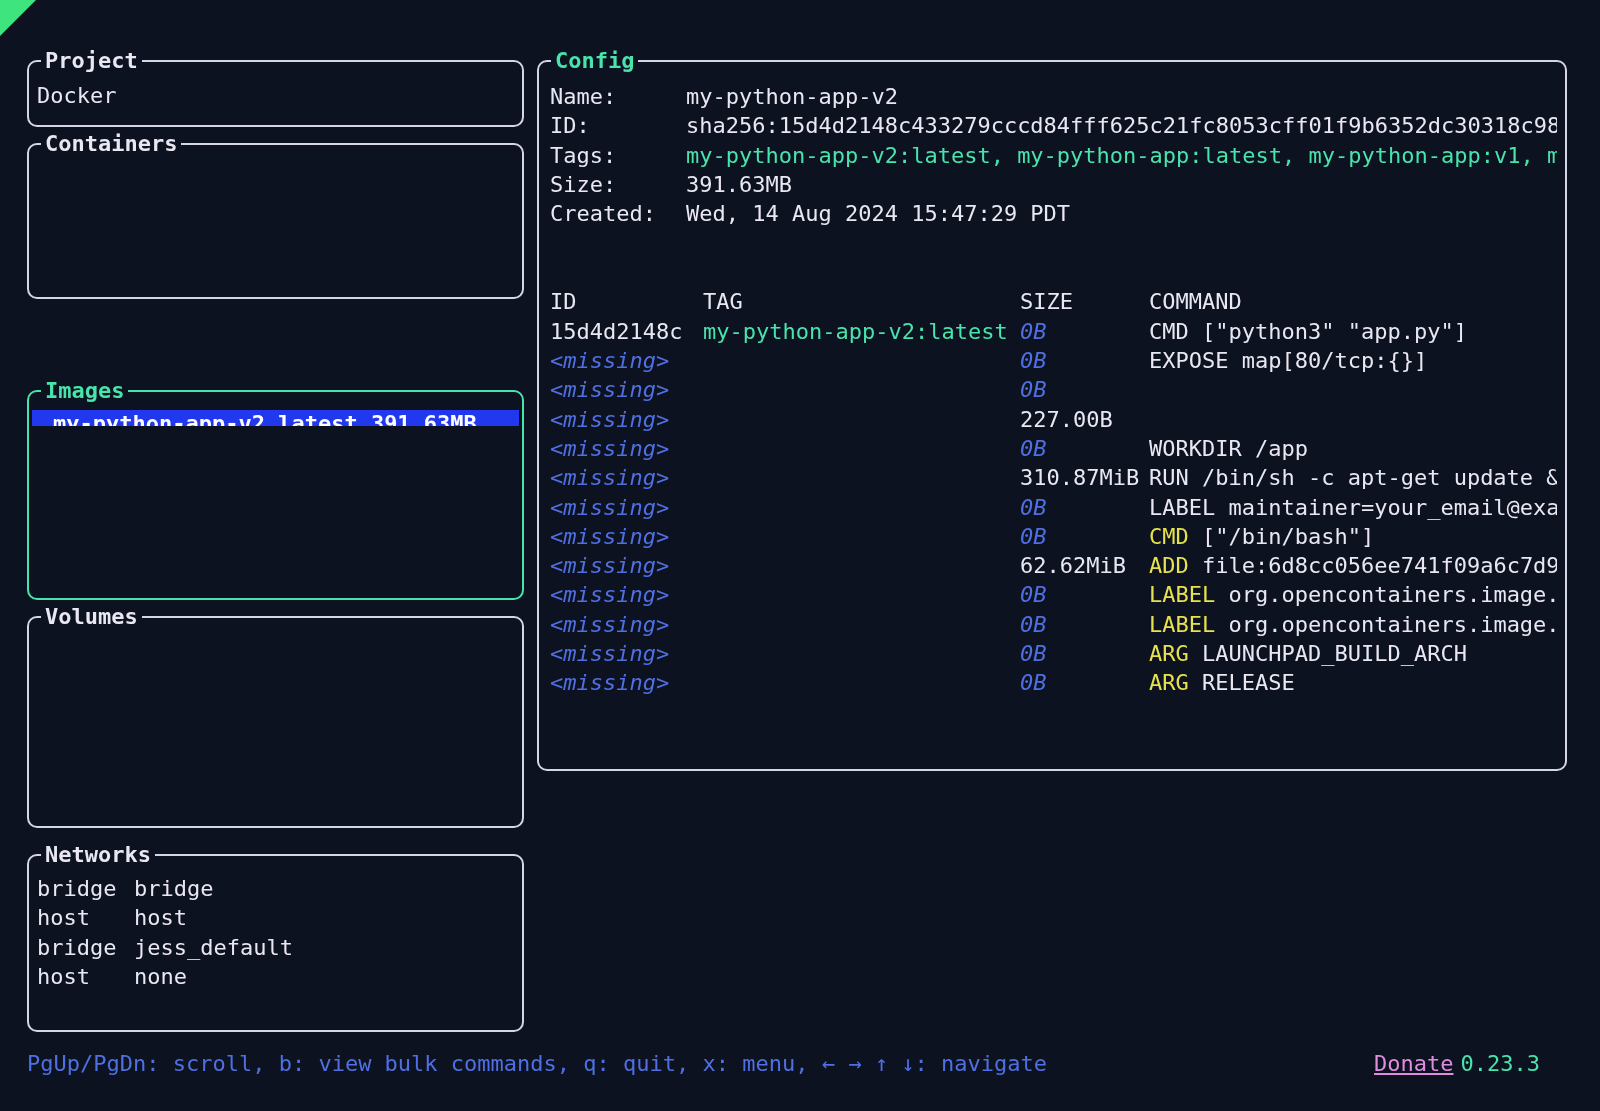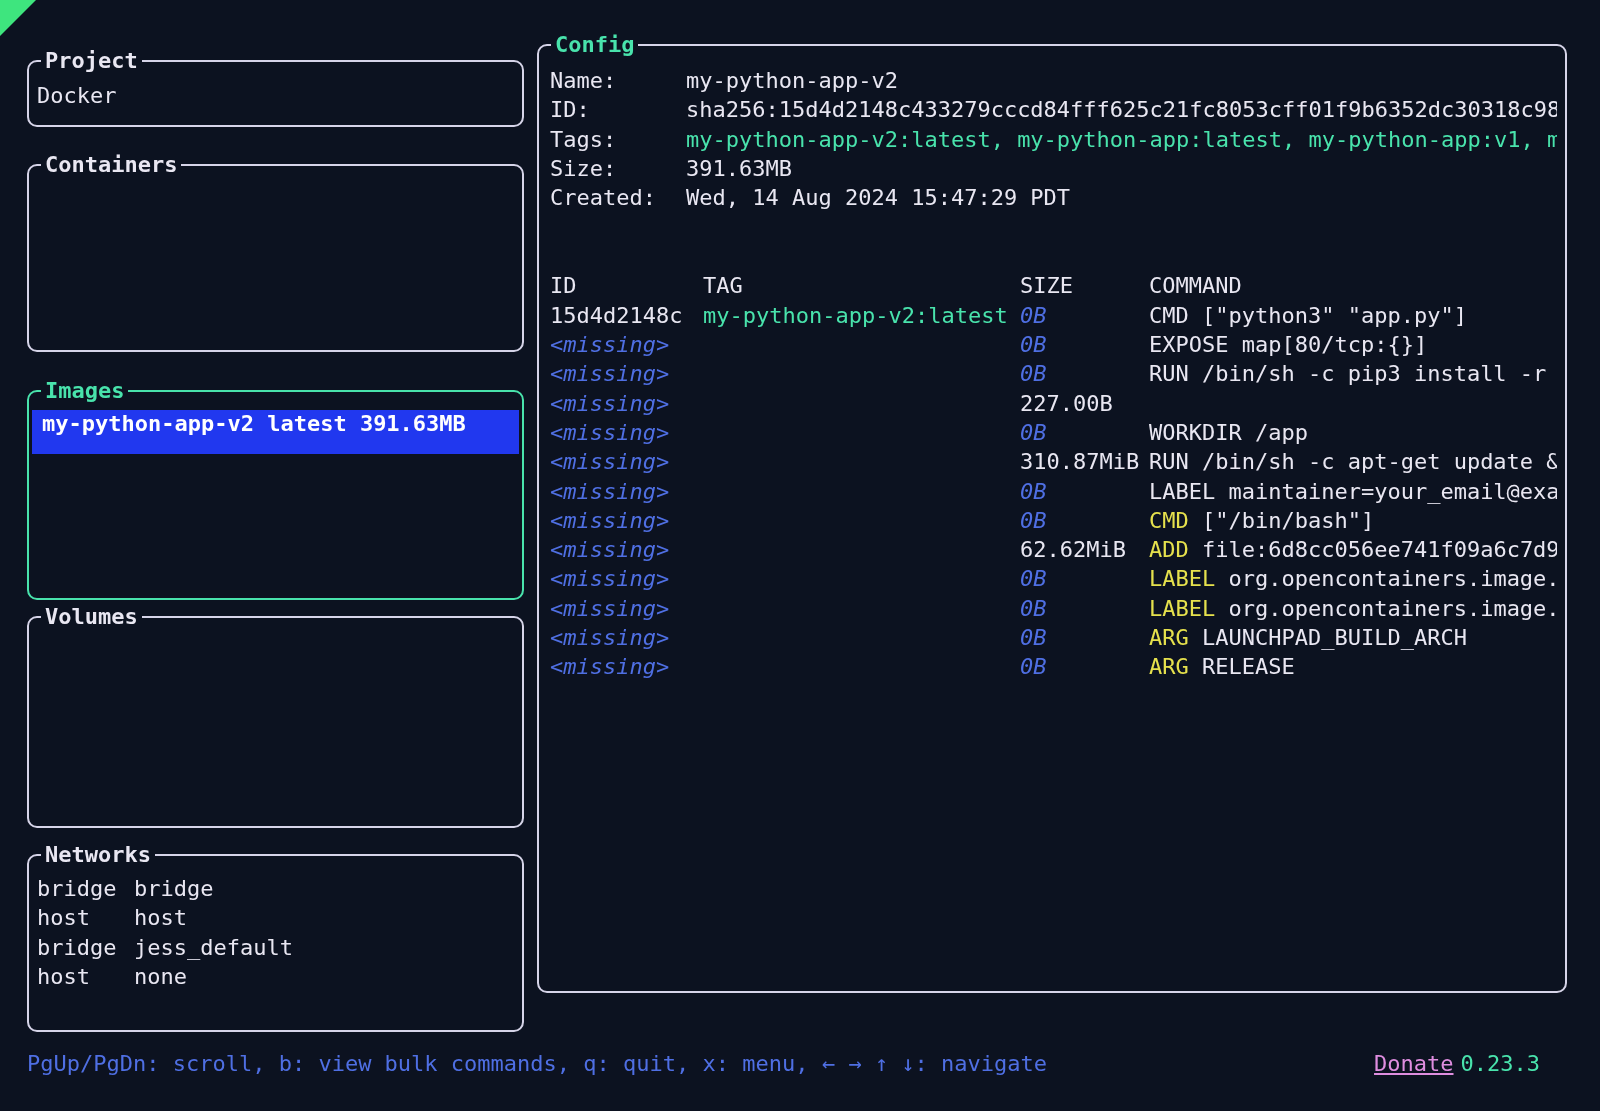--- a/index.html
+++ b/index.html
@@ -63,34 +63,34 @@
     padding:0 4px;
     font-weight:bold;
     color:var(--text);
     white-space:pre;
   }
   .panel.active{border-color:var(--teal);}
   .panel.active .panel-title{color:var(--teal);}
   .panel.teal-title .panel-title{color:var(--teal);}
   .left{left:27px;width:497px;}
   .panel-project{top:60px;height:67px;}
-  .panel-containers{top:164px;height:188px;}
+  .panel-containers{top:143px;height:156px;}
   .panel-images{top:390px;height:210px;}
   .panel-volumes{top:616px;height:212px;}
   .panel-networks{top:854px;height:178px;}
-  .panel-config{left:537px;width:1030px;top:44px;height:949px;}
+  .panel-config{left:537px;width:1030px;top:60px;height:711px;}
 
   .project-body{padding:19px 8px 0 8px;white-space:pre;overflow:hidden;}
 
   .images-body{padding:18px 3px 0 3px;}
   .img-row{
-    height:44px;line-height:28px;
+    height:16px;line-height:28px;
     background:var(--sel-bg);
     color:#ffffff;font-weight:bold;
-    padding-left:10px;white-space:pre;overflow:hidden;
+    padding-left:21px;white-space:pre;overflow:hidden;
     cursor:pointer;
   }
 
   .networks-body{padding:18px 8px 0 8px;}
   .net-row{display:grid;grid-template-columns:97px 1fr;white-space:pre;overflow:hidden;cursor:pointer;}
 
   
   .config-body{padding:20px 8px 0 11px;overflow:hidden;height:100%;}
   .info-row{display:grid;grid-template-columns:136px 1fr;}
   .info-row>span{white-space:pre;overflow:hidden;}
@@ -206,21 +206,20 @@
       <div class="tbl-row">
         <span class="c-blue">&lt;missing&gt;</span>
         <span class="c-green"></span>
         <span class="c-blue">0B</span>
         <span class="c-text"><span class="c-yellow"></span><span>EXPOSE map[80/tcp:{}]</span></span>
       </div>
       <div class="tbl-row">
         <span class="c-blue">&lt;missing&gt;</span>
         <span class="c-green"></span>
         <span class="c-blue">0B</span>
-        <span class="c-text"><span class="c-yellow"></span><span>RUN /bin/sh -c pip3 install -r</span></span>
       </div>
       <div class="tbl-row">
         <span class="c-blue">&lt;missing&gt;</span>
         <span class="c-green"></span>
         <span class="c-text">227.00B</span>
       </div>
       <div class="tbl-row">
         <span class="c-blue">&lt;missing&gt;</span>
         <span class="c-green"></span>
         <span class="c-blue">0B</span>

